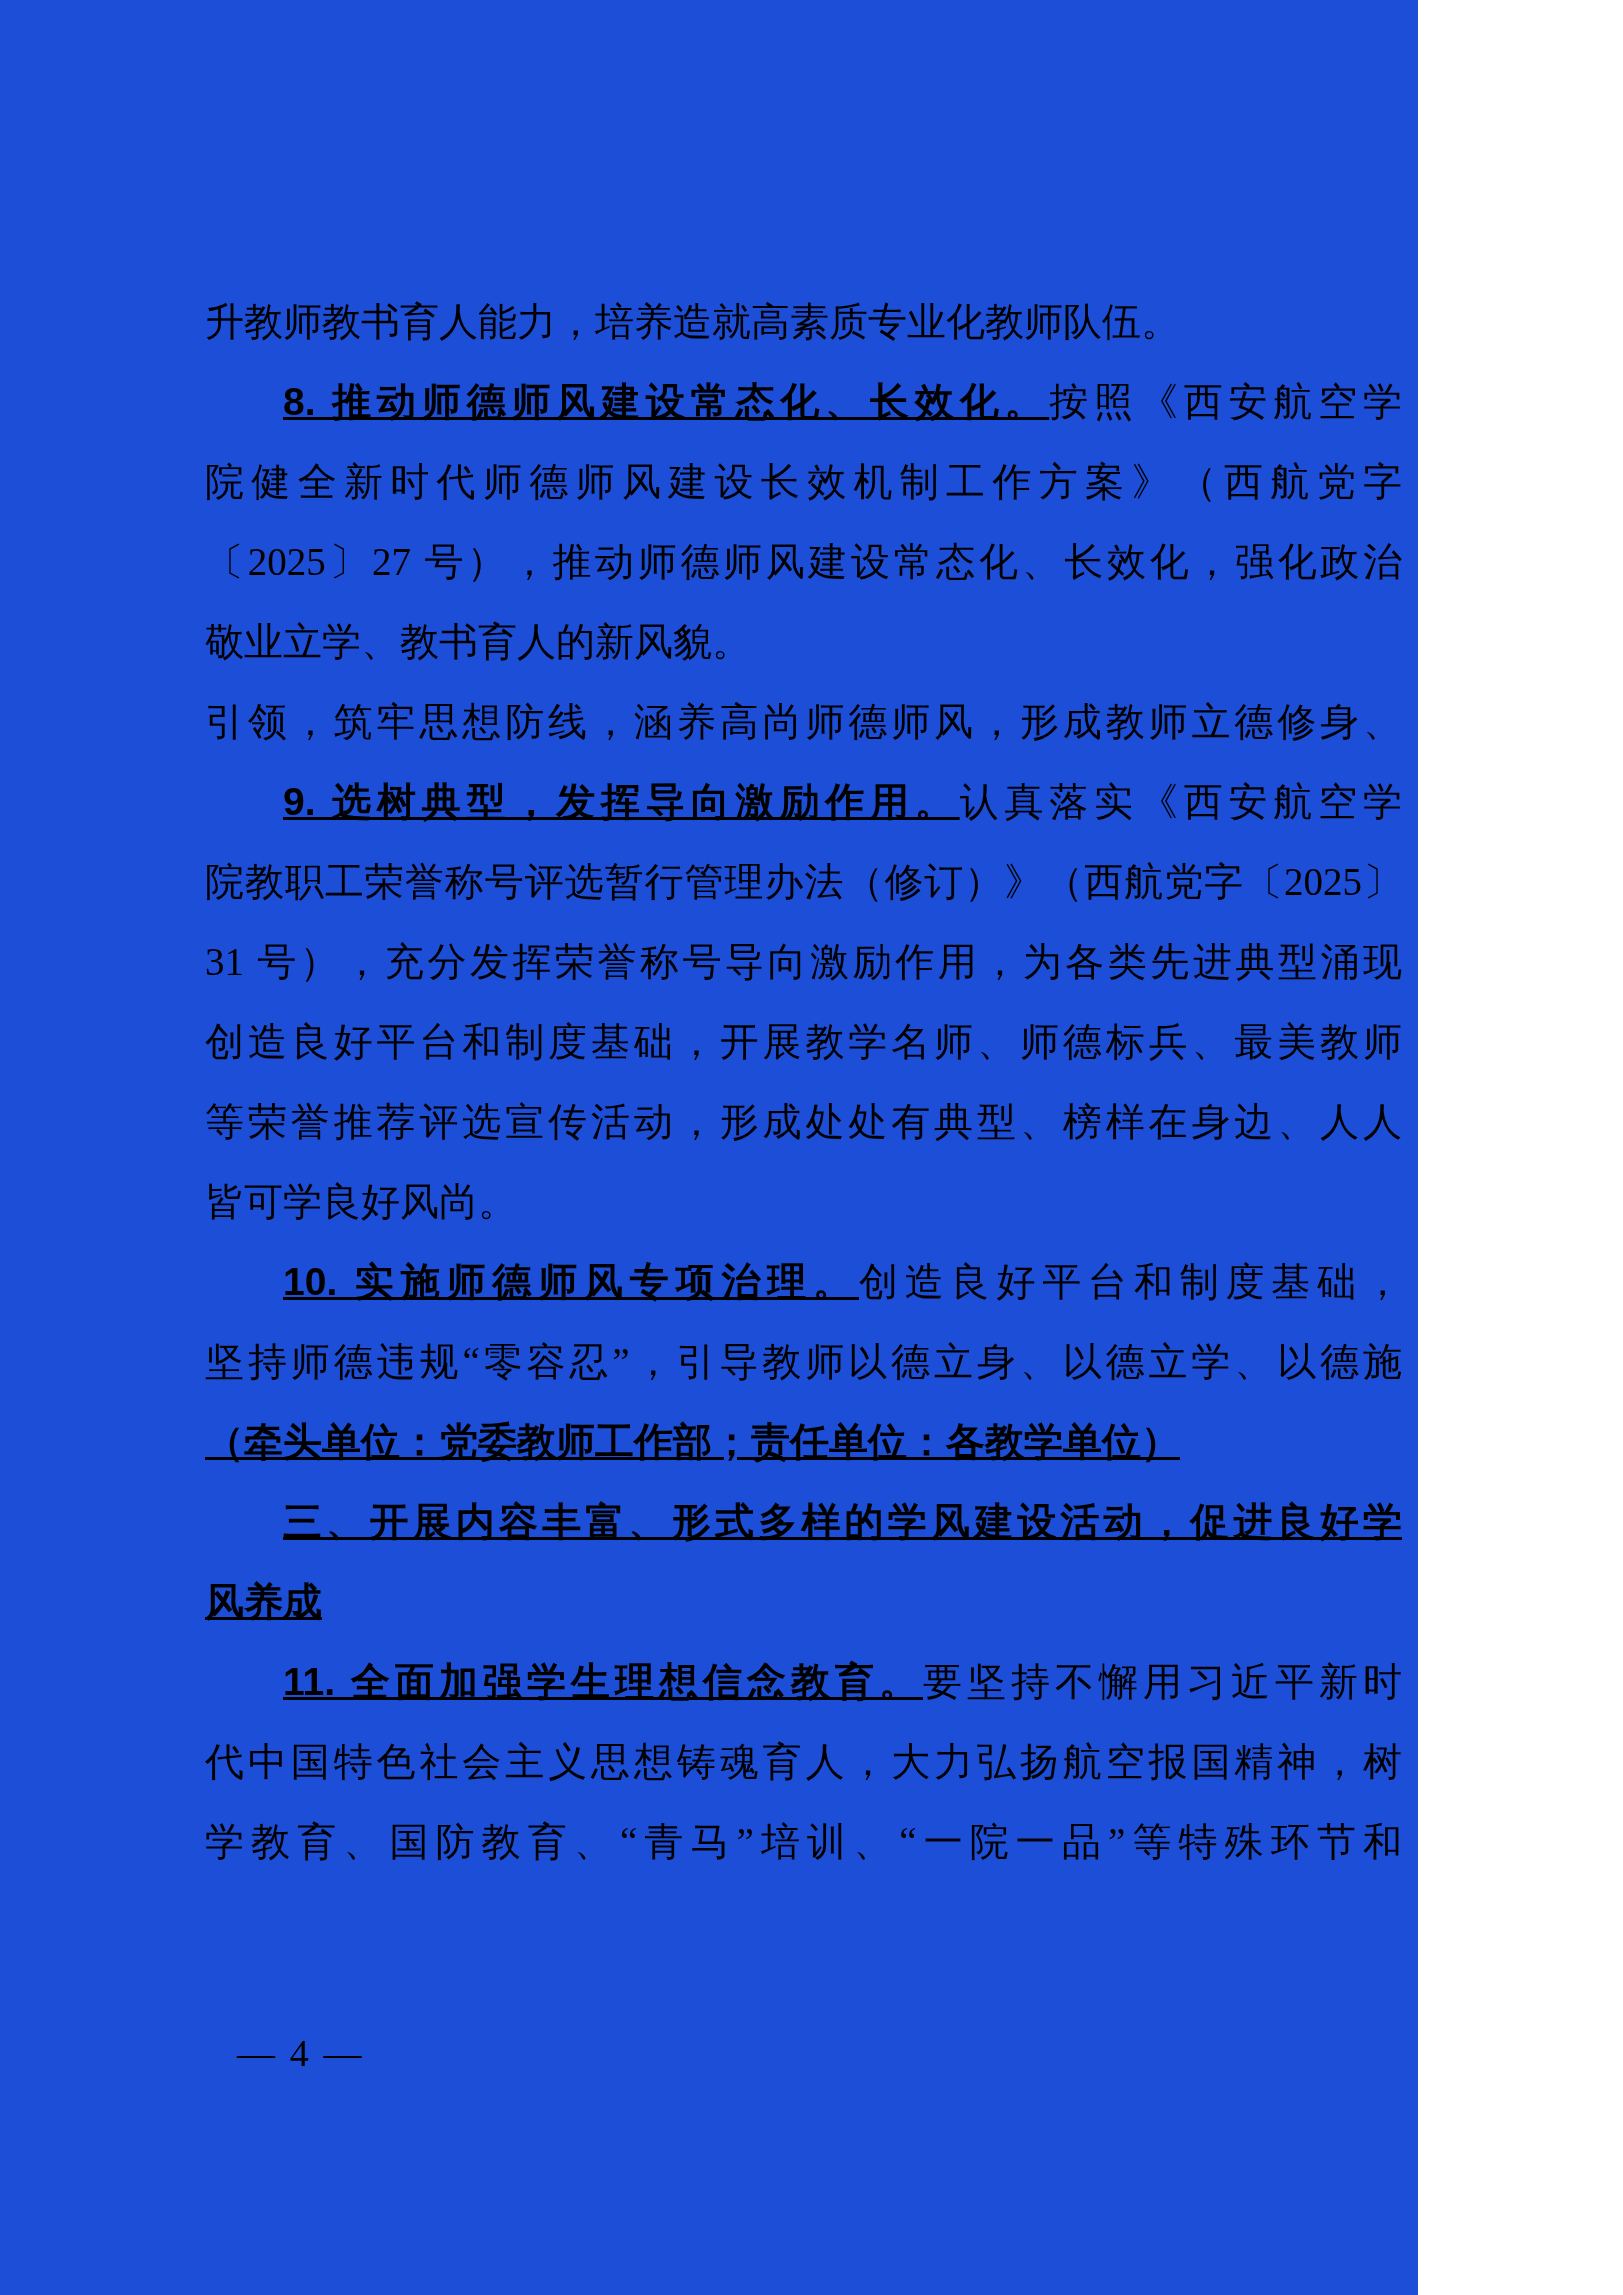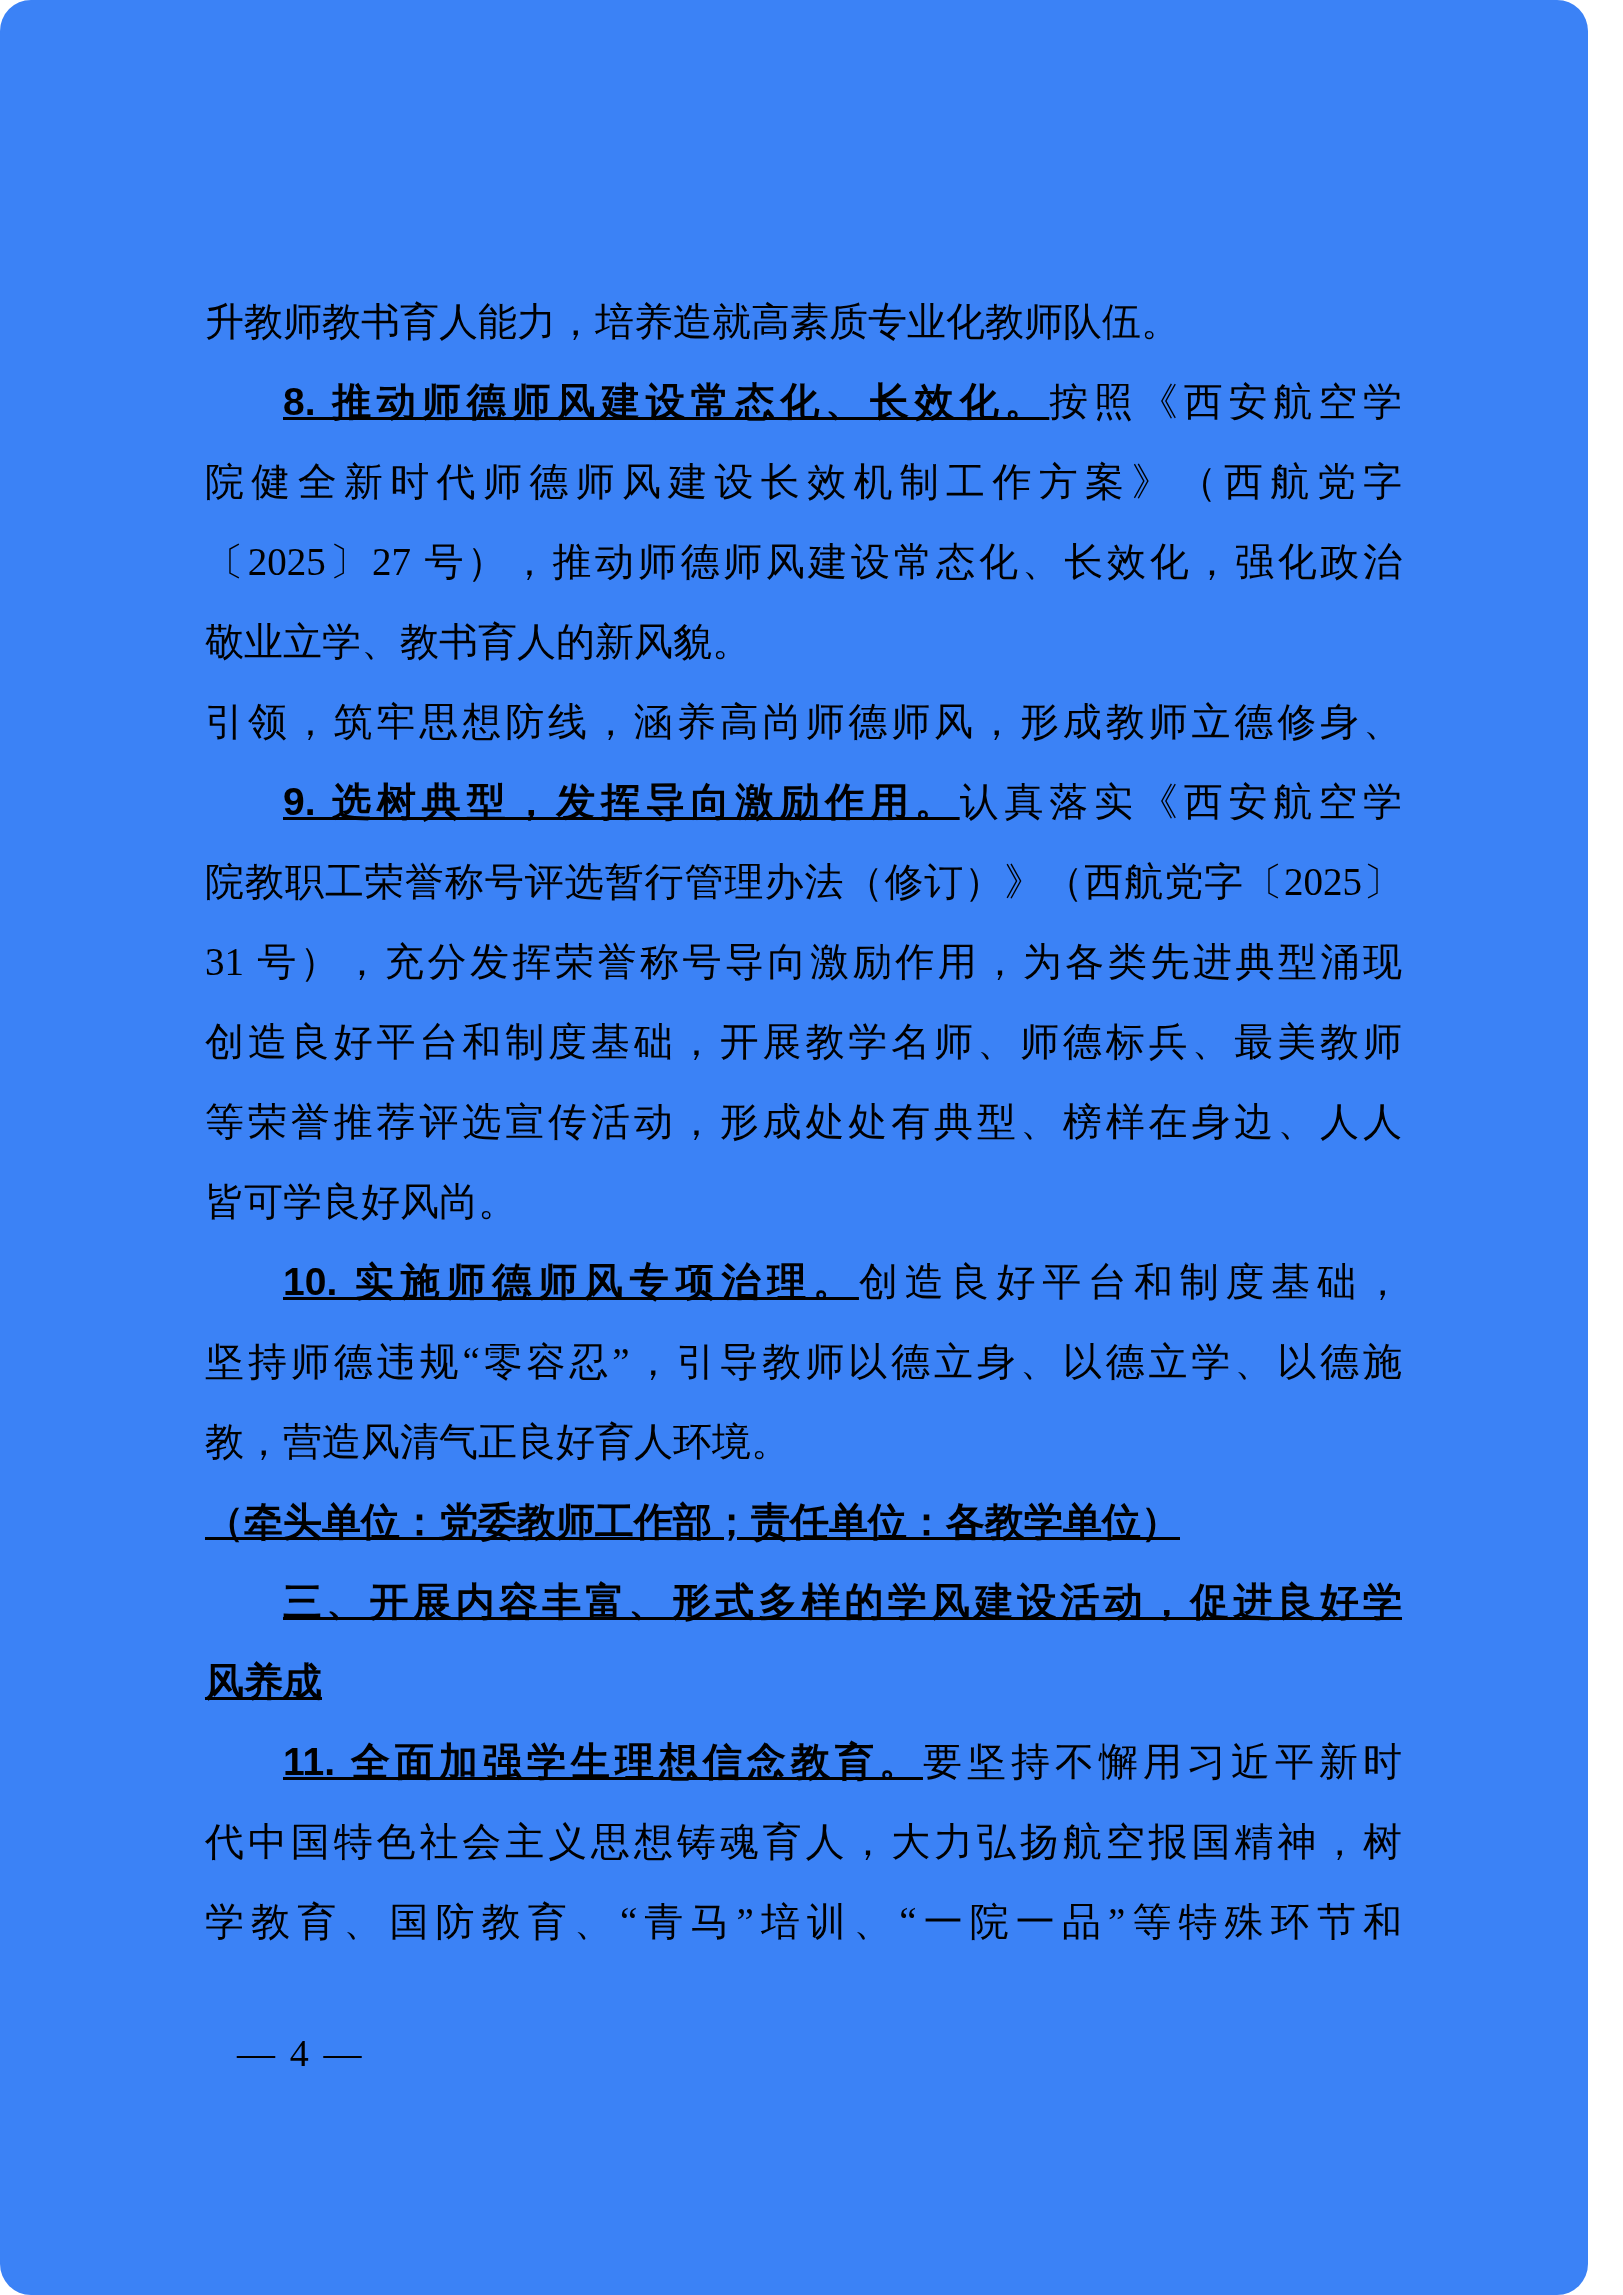--- a/index.html
+++ b/index.html
@@ -2,25 +2,24 @@
 <html style="font-size:10.5px"><head>
 <meta charset="utf-8">
 <style>
   html, body {
     margin: 0;
     padding: 0;
     background: #ffffff;
   }
   .page {
     position: relative;
-    width: 1588px;
+    width: 1418px;
     height: 2295px;
-    background: #3b82f6;
+    background: #1d4ed8;
     overflow: hidden;
-    border-radius: 31px;
   }
   .content {
     position: absolute;
     left: 205px;
     top: 296px;
     width: 1197px;
     color: #000000;
   }
   .line {
     height: 80px;
@@ -82,21 +81,20 @@
     <div class="line fill"><span class="seg">创造良好平台和制度基础，开展教学名师、师德标兵、最美教师</span></div>
 
     <div class="line fill"><span class="seg">等荣誉推荐评选宣传活动，形成处处有典型、榜样在身边、人人</span></div>
 
     <div class="line"><span class="seg">皆可学良好风尚。</span></div>
 
     <div class="line fill ind"><span class="hei">10. 实施师德师风专项治理。</span><span class="seg">创造良好平台和制度基础，</span></div>
 
     <div class="line fill"><span class="seg">坚持师德违规“零容忍”，引导教师以德立身、以德立学、以德施</span></div>
 
-    <div class="line"><span class="seg">教，营造风清气正良好育人环境。</span></div>
 
     <div class="line"><span class="hei">（牵头单位：党委教师工作部；责任单位：各教学单位）</span></div>
 
     <div class="line fill ind"><span class="hei">三、开展内容丰富、形式多样的学风建设活动，促进良好学</span></div>
 
     <div class="line"><span class="hei">风养成</span></div>
 
     <div class="line fill ind"><span class="hei">11. 全面加强学生理想信念教育。</span><span class="seg">要坚持不懈用习近平新时</span></div>
 
     <div class="line fill"><span class="seg">代中国特色社会主义思想铸魂育人，大力弘扬航空报国精神，树</span></div>

